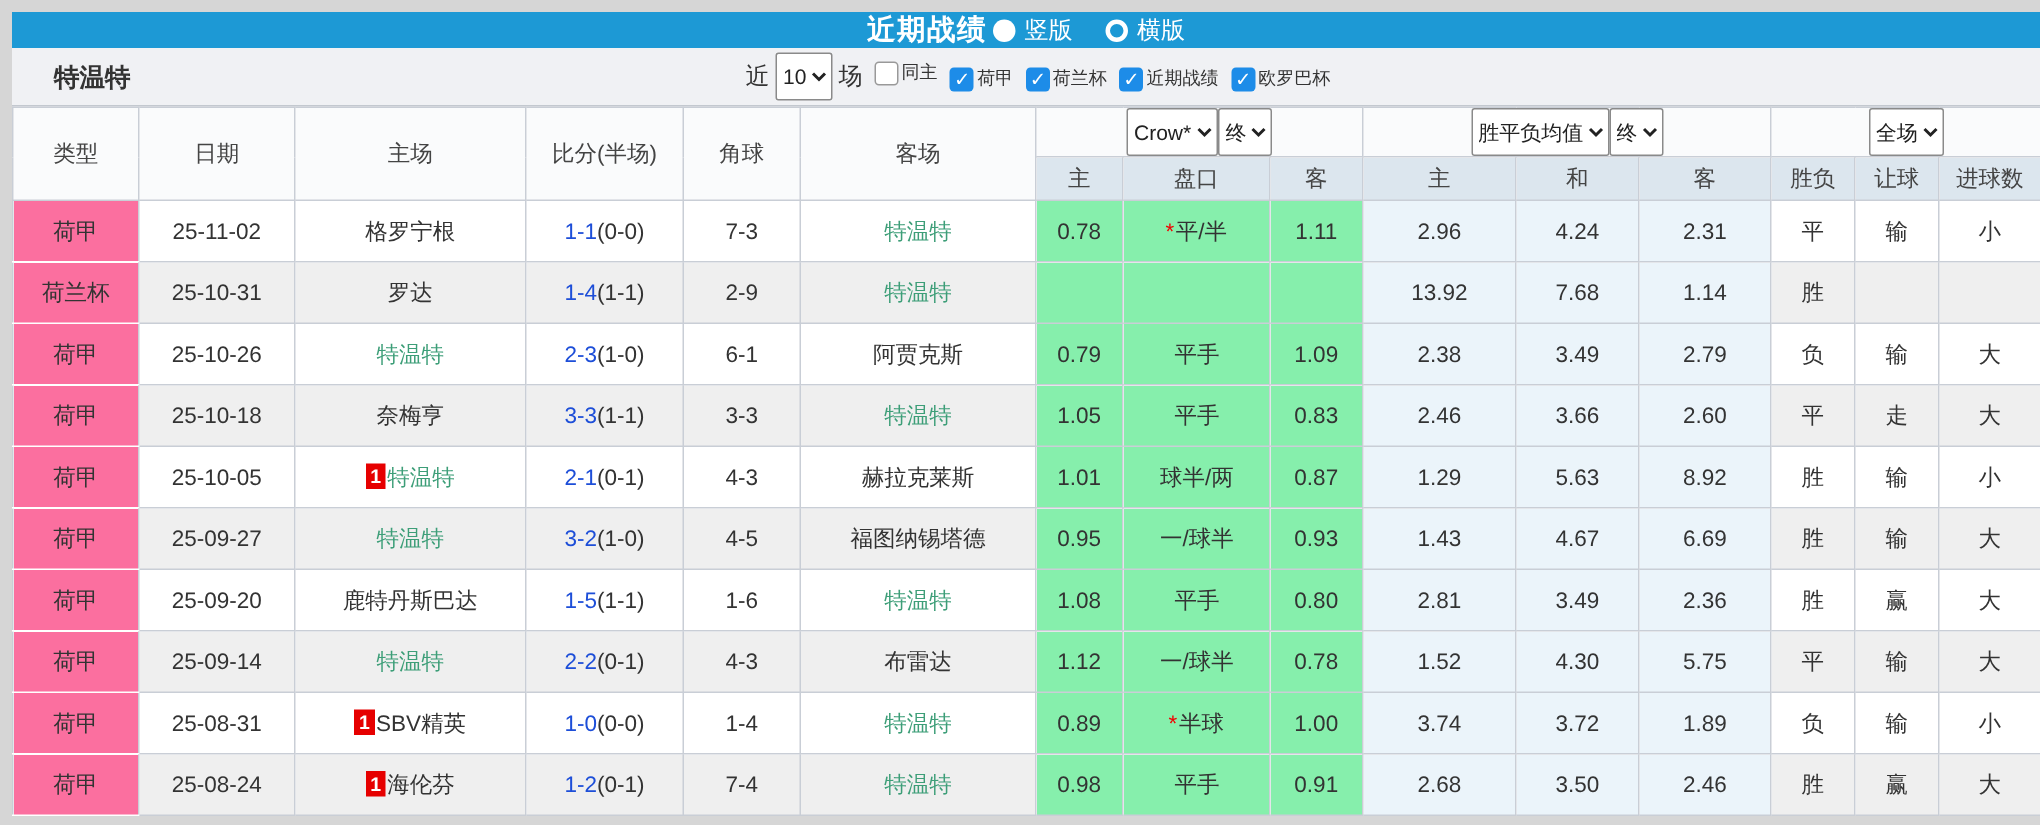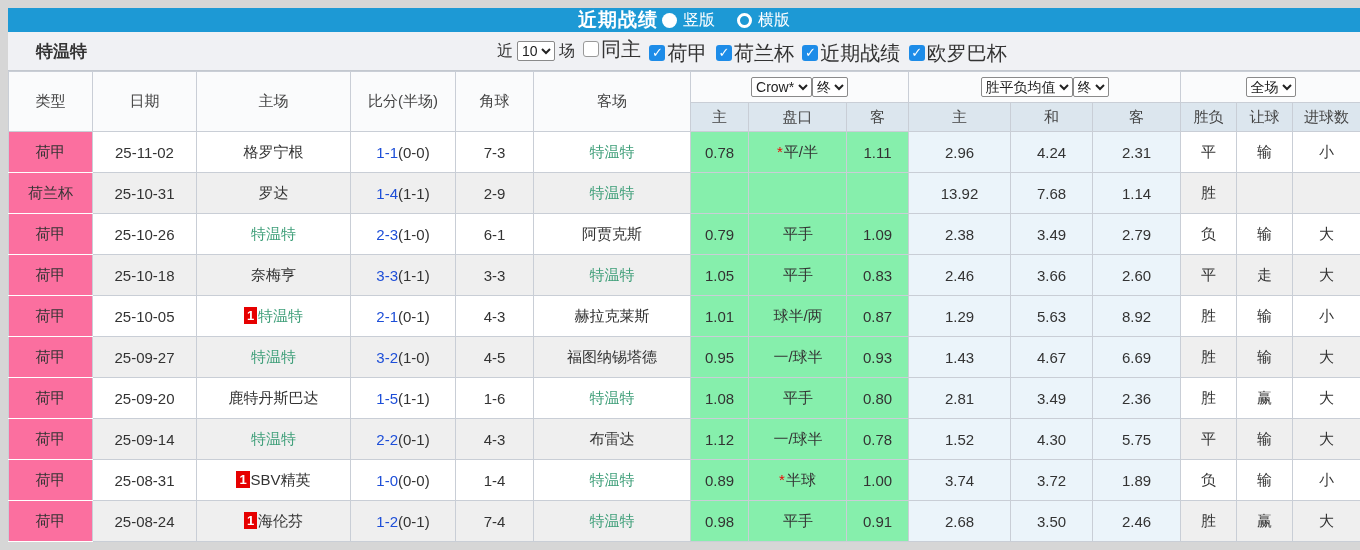--- a/index.html
+++ b/index.html
@@ -12,27 +12,27 @@
   .titlebar .main-title{font-size:19px;font-weight:bold;letter-spacing:1px;}
   .radio{display:inline-block;width:15px;height:15px;border-radius:50%;box-sizing:border-box;vertical-align:middle;}
   .radio.filled{background:#fff;margin-left:-4px;}
   .radio.ring{background:#1d99d5;border:3.5px solid #fff;margin-left:14px;}
   .titlebar .radio-label{font-size:16px;margin-left:5px;}
 
   
   .filterbar{position:relative;height:38px;background:#f0f1f4;border-bottom:1px solid #c3c8cf;display:flex;align-items:center;}
   .team-name{font-size:17px;font-weight:bold;color:#333;padding-left:28px;}
   .filter-controls{position:absolute;left:489px;top:0;height:100%;display:flex;align-items:center;gap:4px;font-size:16px;color:#333;}
-  select{font-family:"Liberation Sans","DejaVu Sans",sans-serif;font-size:14px;height:20px;background:#fff;border:1px solid #8a8a8a;border-radius:2px;color:#222;}
+  select{font-family:"Liberation Sans","DejaVu Sans",sans-serif;font-size:14px;height:32px;background:#fff;border:1px solid #8a8a8a;border-radius:2px;color:#222;}
   .cbx-item{display:inline-flex;align-items:center;margin-left:4px;}
   .cbx{display:inline-block;width:16px;height:16px;border-radius:3px;box-sizing:border-box;text-align:center;line-height:15px;font-size:13px;}
   .cbx.on{background:#1d8ce8;color:#fff;}
   .cbx.on::after{content:"✓";}
   .cbx.off{background:#fff;border:1px solid #999;}
-  .cbx-label{margin-left:2px;font-size:20px;color:#333;}
+  .cbx-label{margin-left:2px;font-size:12px;color:#333;}
 
   
   table.tbl{width:1352px;border-collapse:collapse;table-layout:fixed;background:#fff;}
   .tbl th,.tbl td{border:1px solid #c9ced6;padding:0;text-align:center;overflow:hidden;white-space:nowrap;}
   .tbl thead th{font-weight:normal;color:#444;font-size:15px;}
   .tbl thead tr.h1 th{height:30px;background:#fafbfc;}
   .tbl thead th.spanhead{background:#dce6ee;height:59px;}
   .tbl thead tr.h2 th{height:28px;background:#dce6ee;}
   .tbl tbody td{height:40px;font-size:15px;color:#333;}
 

